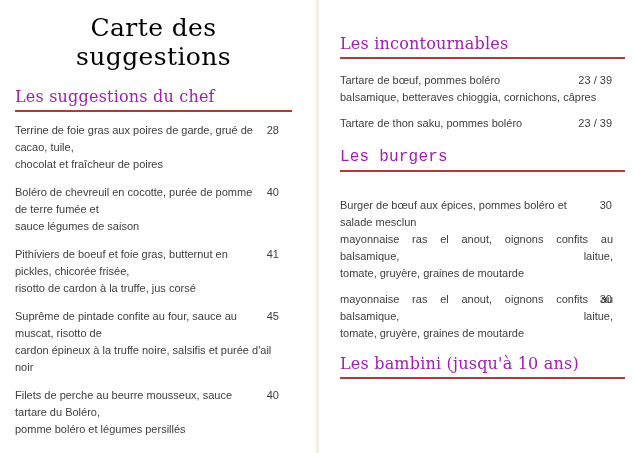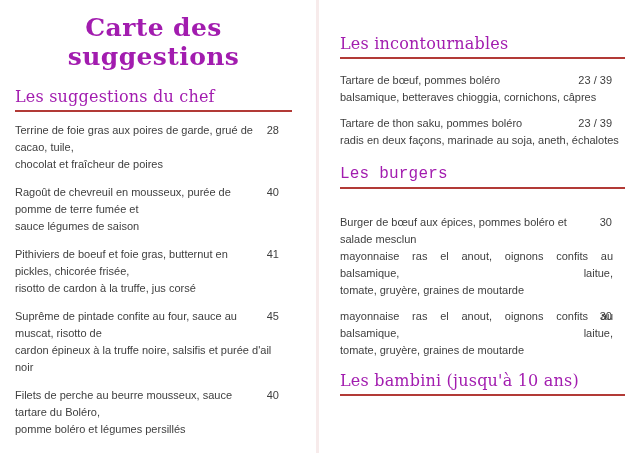--- a/index.html
+++ b/index.html
@@ -4,22 +4,22 @@
 <style>
   html,body { margin:0; padding:0; background:#ffffff; font-family:"Liberation Sans", sans-serif; }
   .page { position:relative; width:640px; height:453px; background:#ffffff; overflow:hidden; }
   .fold-divider { position:absolute; left:316px; top:0; width:3px; height:453px; background:#f7ebeb; }
   .col { position:absolute; top:0; }
   .col-left { left:15px; width:277px; }
   .col-right { left:340px; width:285px; }
 
   .menu-title {
     font-family:"DejaVu Serif", serif;
-    font-size:25px; color:#a21caf; text-align:center;
-    margin:13px 0 0 0; font-weight:bold; letter-spacing:0.4px;
+    font-size:25px; color:#000000; text-align:center;
+    margin:13px 0 0 0; font-weight:normal; letter-spacing:0.4px;
   }
   .section-heading {
     font-family:"DejaVu Serif", serif;
     font-size:16px; color:#a21caf; font-weight:normal;
     border-bottom:2px solid #b23a36; padding-bottom:4px;
     margin:0; letter-spacing:0.2px;
   }
   .mt-chef-head { margin-top:16px; }
   .mt-inc-head  { margin-top:34px; }
   .mt-burg-head { margin-top:16px;font-family:Liberation Mono, monospace; }
@@ -51,21 +51,21 @@
     <h1 class="menu-title">Carte des suggestions</h1>
 
     <h2 class="section-heading mt-chef-head">Les suggestions du chef</h2>
 
     <div class="item chef-item first">
       <div class="pad-price">Terrine de foie gras aux poires de garde, grué de cacao, tuile,</div>
       <div>chocolat et fraîcheur de poires</div>
       <span class="price">28</span>
     </div>
     <div class="item chef-item">
-      <div class="pad-price">Ragoût de chevreuil en mousseux, purée de pomme de terre fumée et</div>
+      <div class="pad-price">Boléro de chevreuil en cocotte, purée de pomme de terre fumée et</div>
       <div>sauce légumes de saison</div>
       <span class="price">40</span>
     </div>
     <div class="item chef-item">
       <div class="pad-price">Pithiviers de boeuf et foie gras, butternut en pickles, chicorée frisée,</div>
       <div>risotto de cardon à la truffe, jus corsé</div>
       <span class="price">41</span>
     </div>
     <div class="item chef-item">
       <div class="pad-price">Suprême de pintade confite au four, sauce au muscat, risotto de</div>
@@ -88,21 +88,20 @@
   <div class="col col-right">
     <h2 class="section-heading mt-inc-head">Les incontournables</h2>
 
     <div class="item inc-item first">
       <div class="pad-price-w">Tartare de bœuf, pommes boléro</div>
       <div>balsamique, betteraves chioggia, cornichons, câpres</div>
       <span class="price">23 / 39</span>
     </div>
     <div class="item inc-item">
       <div class="pad-price-w">Tartare de thon saku, pommes boléro</div>
-      <div>radis en deux façons, marinade au soja, aneth, échalotes</div>
       <span class="price">23 / 39</span>
     </div>
 
     <h2 class="section-heading mt-burg-head">Les burgers</h2>
 
     <div class="item burger-item first">
       <div class="pad-price">Burger de bœuf aux épices, pommes boléro et salade mesclun</div>
       <div class="desc justify">mayonnaise ras el anout, oignons confits au balsamique, laitue,</div>
       <div class="desc">tomate, gruyère, graines de moutarde</div>
       <span class="price">30</span>

